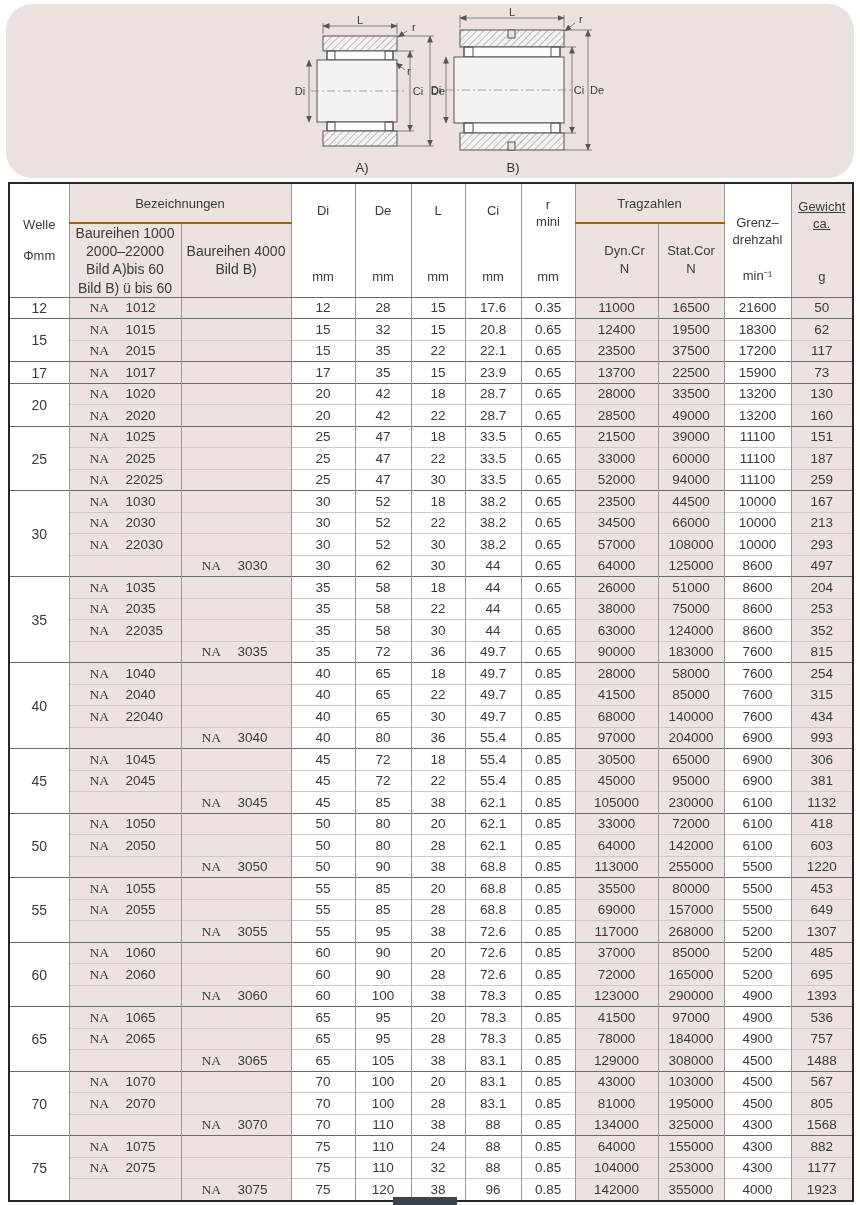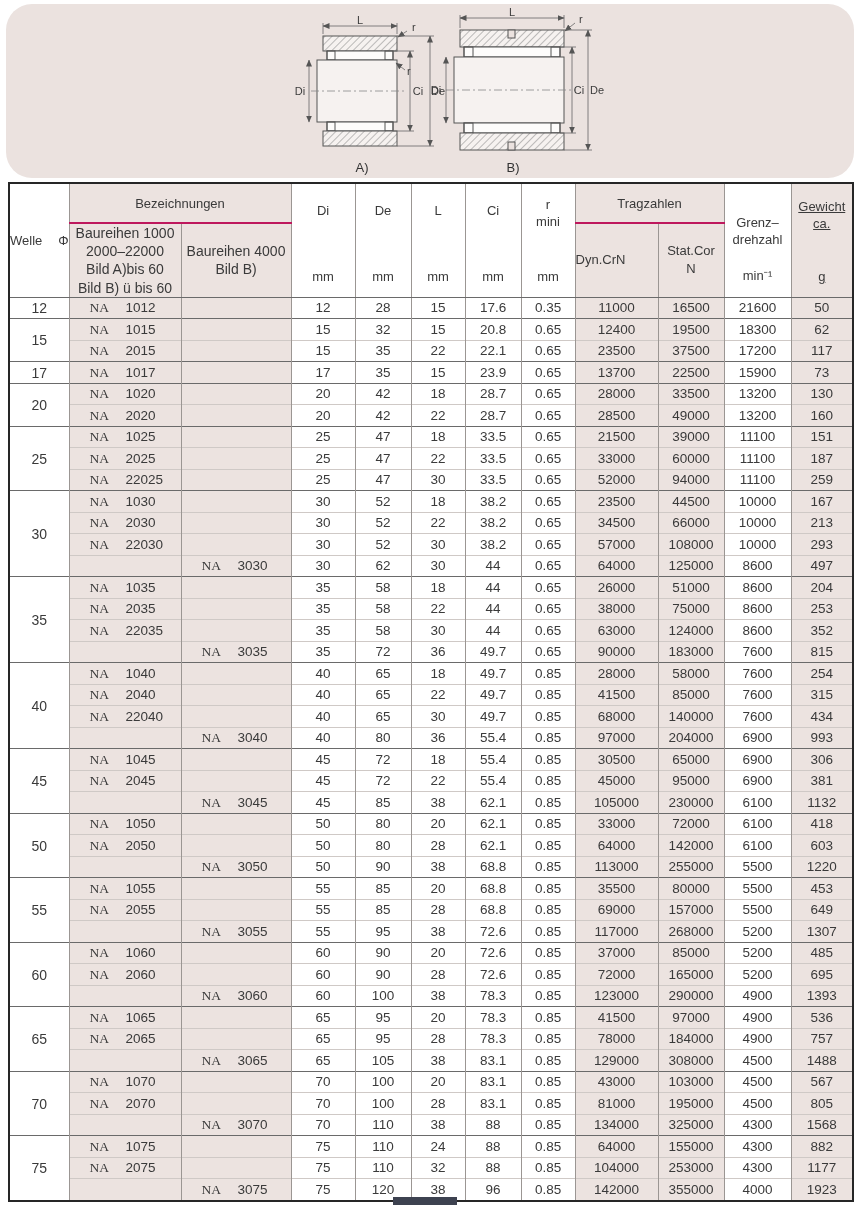--- a/index.html
+++ b/index.html
@@ -22,32 +22,32 @@
     border-collapse:collapse; table-layout:fixed;
     border:2px solid #262626; background:#ffffff;
   }
   th, td {
     border:1px solid #9b9693; font-weight:normal; text-align:center;
     padding:0; overflow:hidden; white-space:nowrap;
   }
   thead th { font-size:13px; border-bottom-color:#6a6a6a; }
   thead tr.r1 { height:40px; }
   thead tr.r2 { height:66px; }
-  thead th.span2 { border-bottom:2px solid #be185d;margin-left:40px; }
+  thead th.span2 { border-bottom:2px solid #a16207;margin-left:40px; }
   .shade { background:#ece3e0; }
   .pre { white-space:pre-line; }
   .small { font-size:14px; line-height:1.3; }
   .stack {
     display:flex; flex-direction:column; align-items:center;
     justify-content:space-between; height:106px; box-sizing:border-box;
     padding:16px 0 9px;
   }
   .stack .top { display:flex; flex-direction:column; align-items:center; line-height:1.25; }
   .stack-center {
-    display:flex; flex-direction:row; align-items:center; 
+    display:flex; flex-direction:column; align-items:center; justify-content:center;
     height:106px; gap:16px;
   }
   tbody td { height:20.5px; font-size:13.5px; border-top:1px solid #cfc9c6;
              border-bottom:none; line-height:20px; }
   tbody tr.group-start td { border-top:1px solid #6a6a6a; }
   td.c-welle { font-size:14px; }
   .bezwrap { display:flex; justify-content:flex-start; text-align:left; }
   .bez-prefix { margin-left:20px; width:36px;font-family:Liberation Serif, serif; }
   .bez-code { }
   
@@ -230,21 +230,21 @@
       </th>
     </tr>
     <tr class="r2">
       <th class="shade small pre">Baureihen 1000
 2000–22000
 Bild A)bis 60
 Bild B) ü bis 60</th>
       <th class="shade small pre">Baureihen 4000
 Bild B)</th>
       <th class="shade">
-        <div class="top" style="display:flex;flex-direction:row;align-items:center;line-height:1.4;">
+        <div class="top" style="display:flex;flex-direction:column;align-items:center;line-height:1.4;padding-left:16px;">
           <span>Dyn.Cr</span>
           <span>N</span>
         </div>
       </th>
       <th class="shade">
         <div class="top" style="display:flex;flex-direction:column;align-items:center;line-height:1.4;text-align:center;">
           <span>Stat.Cor</span>
           <span>N</span>
         </div>
       </th>

